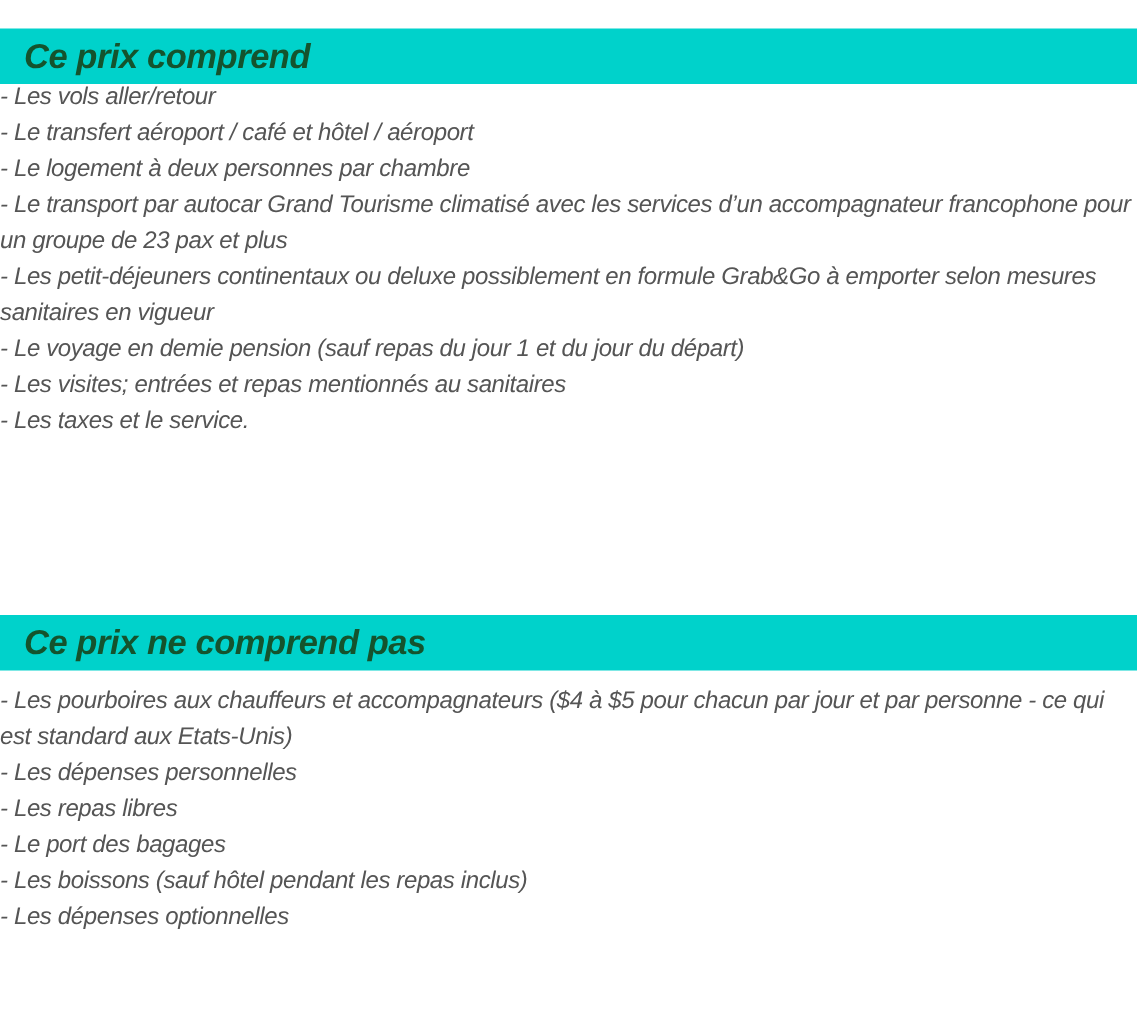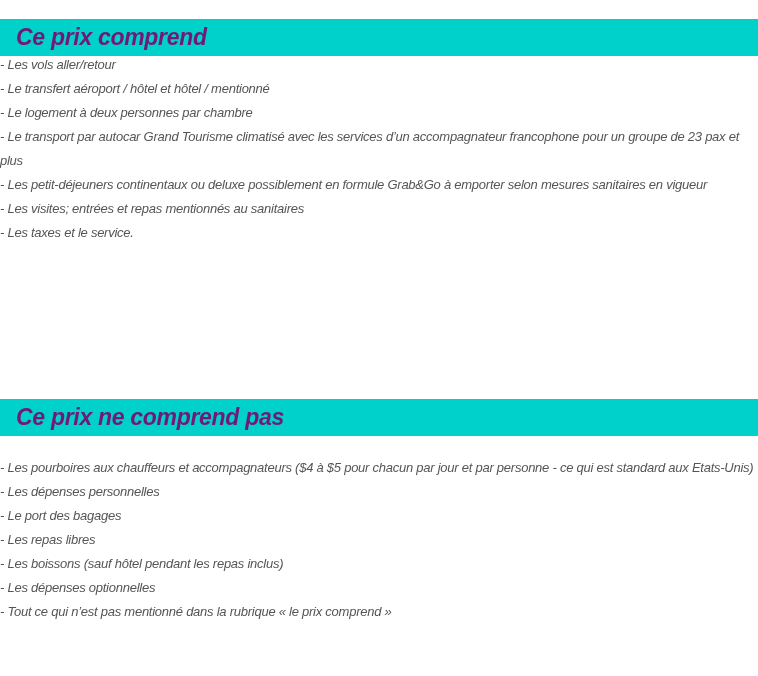--- a/index.html
+++ b/index.html
@@ -13,67 +13,67 @@
       overflow: hidden;
       position: relative;
       font-family: "Liberation Sans", "DejaVu Sans", sans-serif;
     }
     .section-header {
       position: absolute;
       left: 0;
       width: 758px;
       height: 37px;
       background: #00d2cb;
-      color: #701a75;
+      color: #14532d;
       font-style: italic;
       font-weight: bold;
       font-size: 23px;
       line-height: 37px;
       padding-left: 16px;
       box-sizing: border-box;
       letter-spacing: -0.3px;
     }
     .list {
       position: absolute;
       left: 0;
       width: 758px;
       margin: 0;
       padding: 0;
       list-style: none;
       color: #555555;
       font-style: italic;
-      font-size: 13px;
+      font-size: 16px;
       line-height: 24px;
       letter-spacing: -0.25px;
     }
     .list li {
       margin: 0;
       padding: 0;
     }
     #hdr-inc { top: 0; }
     #list-inc { top: 53px; }
-    #hdr-exc { top: 380px; }
+    #hdr-exc { top: 391px; }
     #list-exc { top: 456px; }
   </style>
 </head>
 <body>
 
 <h2 id="hdr-inc" class="section-header">Ce prix comprend</h2>
 <ul id="list-inc" class="list">
   <li>- Les vols aller/retour</li>
-  <li>- Le transfert aéroport / hôtel et hôtel / mentionné</li>
+  <li>- Le transfert aéroport / café et hôtel / aéroport</li>
   <li>- Le logement à deux personnes par chambre</li>
   <li>- Le transport par autocar Grand Tourisme climatisé avec les services d’un accompagnateur francophone pour un groupe de 23 pax et plus</li>
   <li>- Les petit-déjeuners continentaux ou deluxe possiblement en formule Grab&amp;Go à emporter selon mesures sanitaires en vigueur</li>
+  <li>- Le voyage en demie pension (sauf repas du jour 1 et du jour du départ)</li>
   <li>- Les visites; entrées et repas mentionnés au sanitaires</li>
   <li>- Les taxes et le service.</li>
 </ul>
 
 <h2 id="hdr-exc" class="section-header">Ce prix ne comprend pas</h2>
 <ul id="list-exc" class="list">
   <li>- Les pourboires aux chauffeurs et accompagnateurs ($4 à $5 pour chacun par jour et par personne - ce qui est standard aux Etats-Unis)</li>
   <li>- Les dépenses personnelles</li>
+  <li>- Les repas libres</li>
   <li>- Le port des bagages</li>
-  <li>- Les repas libres</li>
   <li>- Les boissons (sauf hôtel pendant les repas inclus)</li>
   <li>- Les dépenses optionnelles</li>
-  <li>- Tout ce qui n’est pas mentionné dans la rubrique « le prix comprend »</li>
 </ul>
 
 </body></html>

